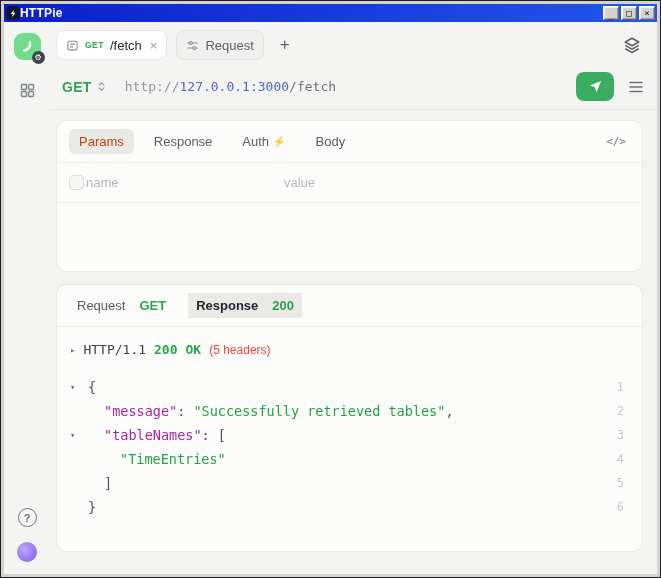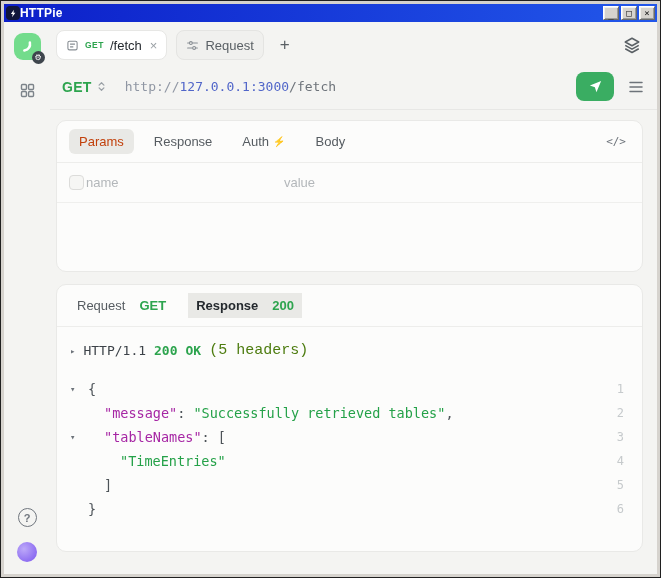--- a/index.html
+++ b/index.html
@@ -80,21 +80,21 @@
   .resp-head { display:flex; align-items:center; gap:14px; padding:8px 12px; }
   .group { display:flex; align-items:center; gap:14px; font-size:13px; color:#565c61; padding:5px 8px; cursor:pointer; }
   .group .get { color:#2da44e; font-weight:bold; }
   .group.active { background:#e9e9e6; border-radius:0; color:#24292e; font-weight:bold; }
   .group .code200 { color:#2da44e; font-weight:bold; }
 
   .status-row { display:flex; align-items:center; gap:8px; padding:15px 12px 2px 13px; font-family:"DejaVu Sans Mono", monospace; font-size:13px; }
   .caret { color:#6d737a; font-size:9px; cursor:pointer; }
   .proto { color:#3c4248; }
   .scode, .sreason { color:#2da44e; font-weight:bold; }
-  .smeta { font-family:Liberation Mono, monospace; color:#4d7c0f; font-size:15px; }
+  .smeta { font-family:Liberation Sans, sans-serif; color:#ef4444; font-size:12px; }
 
   
   .codeblock { padding:16px 10px 0 13px; }
   .code-line { position:relative; display:flex; align-items:center; height:24px; font-family:"DejaVu Sans Mono", monospace; font-size:13.5px; }
   .fold { width:18px; flex:0 0 18px; color:#6d737a; font-size:9px; cursor:pointer; }
   .code.ind1 { padding-left:16px; }
   .code.ind2 { padding-left:32px; }
   .tok-key { color:#a626a4; }
   .tok-str { color:#24a148; }
   .tok-punc { color:#4d5358; }

